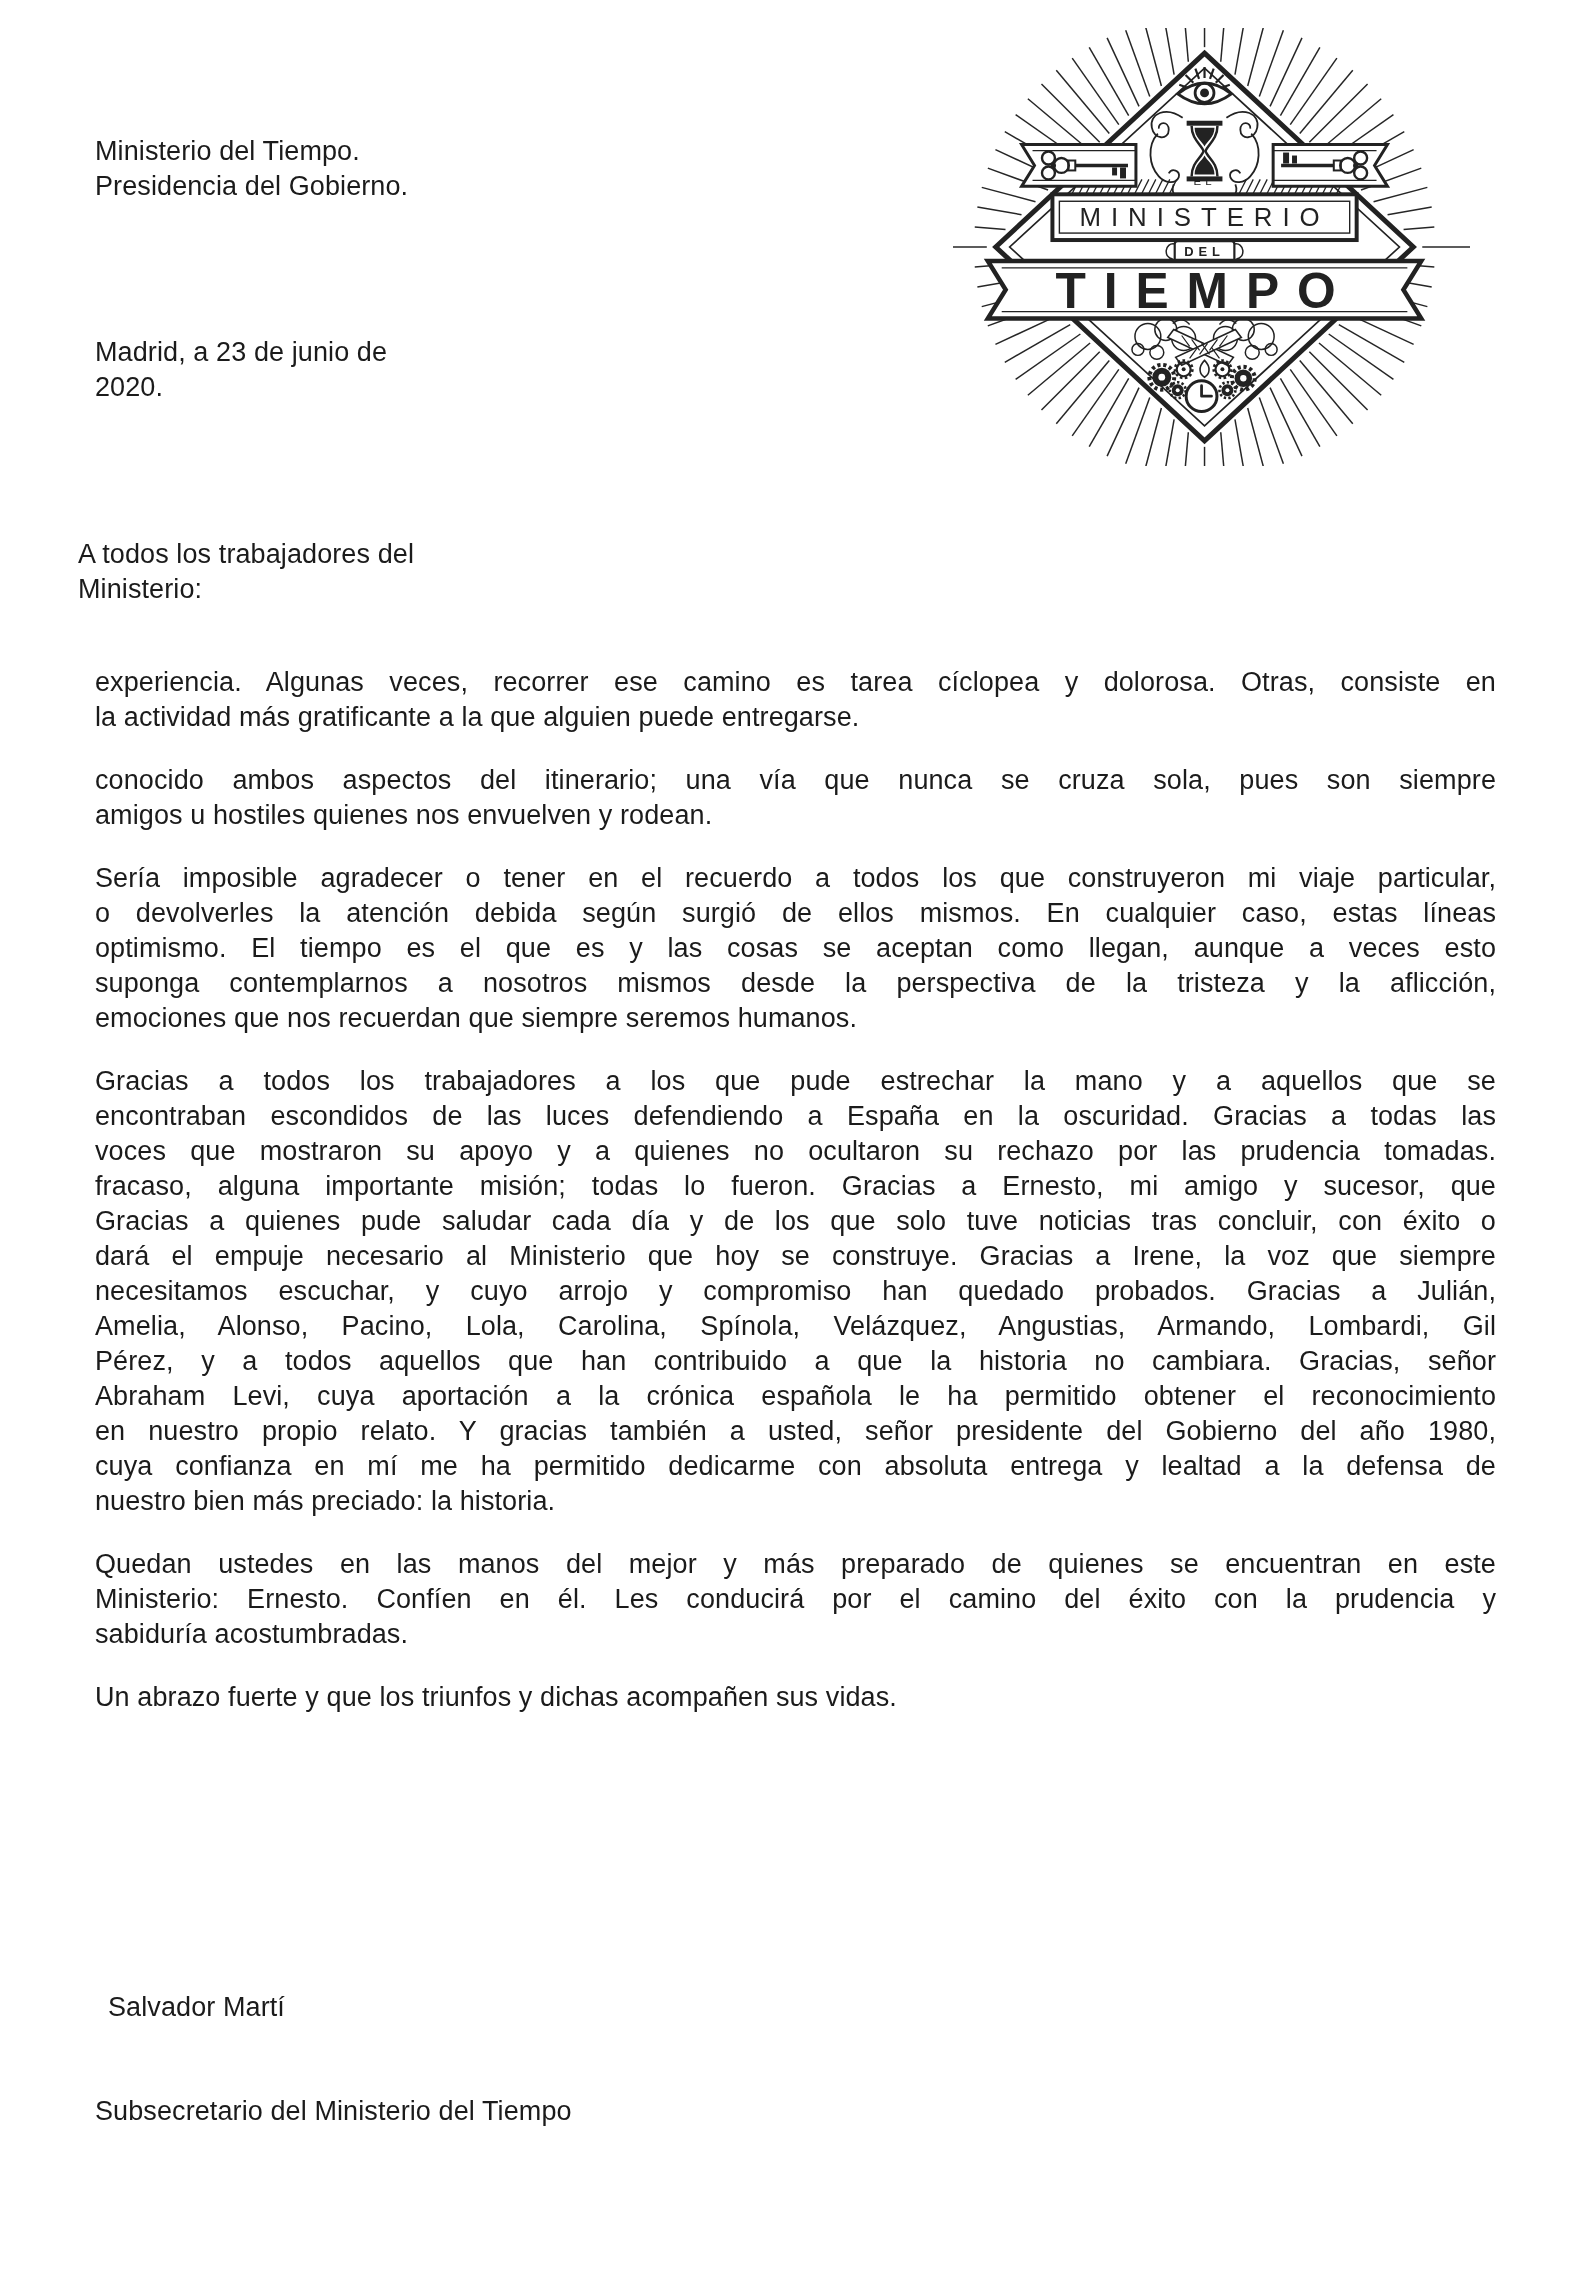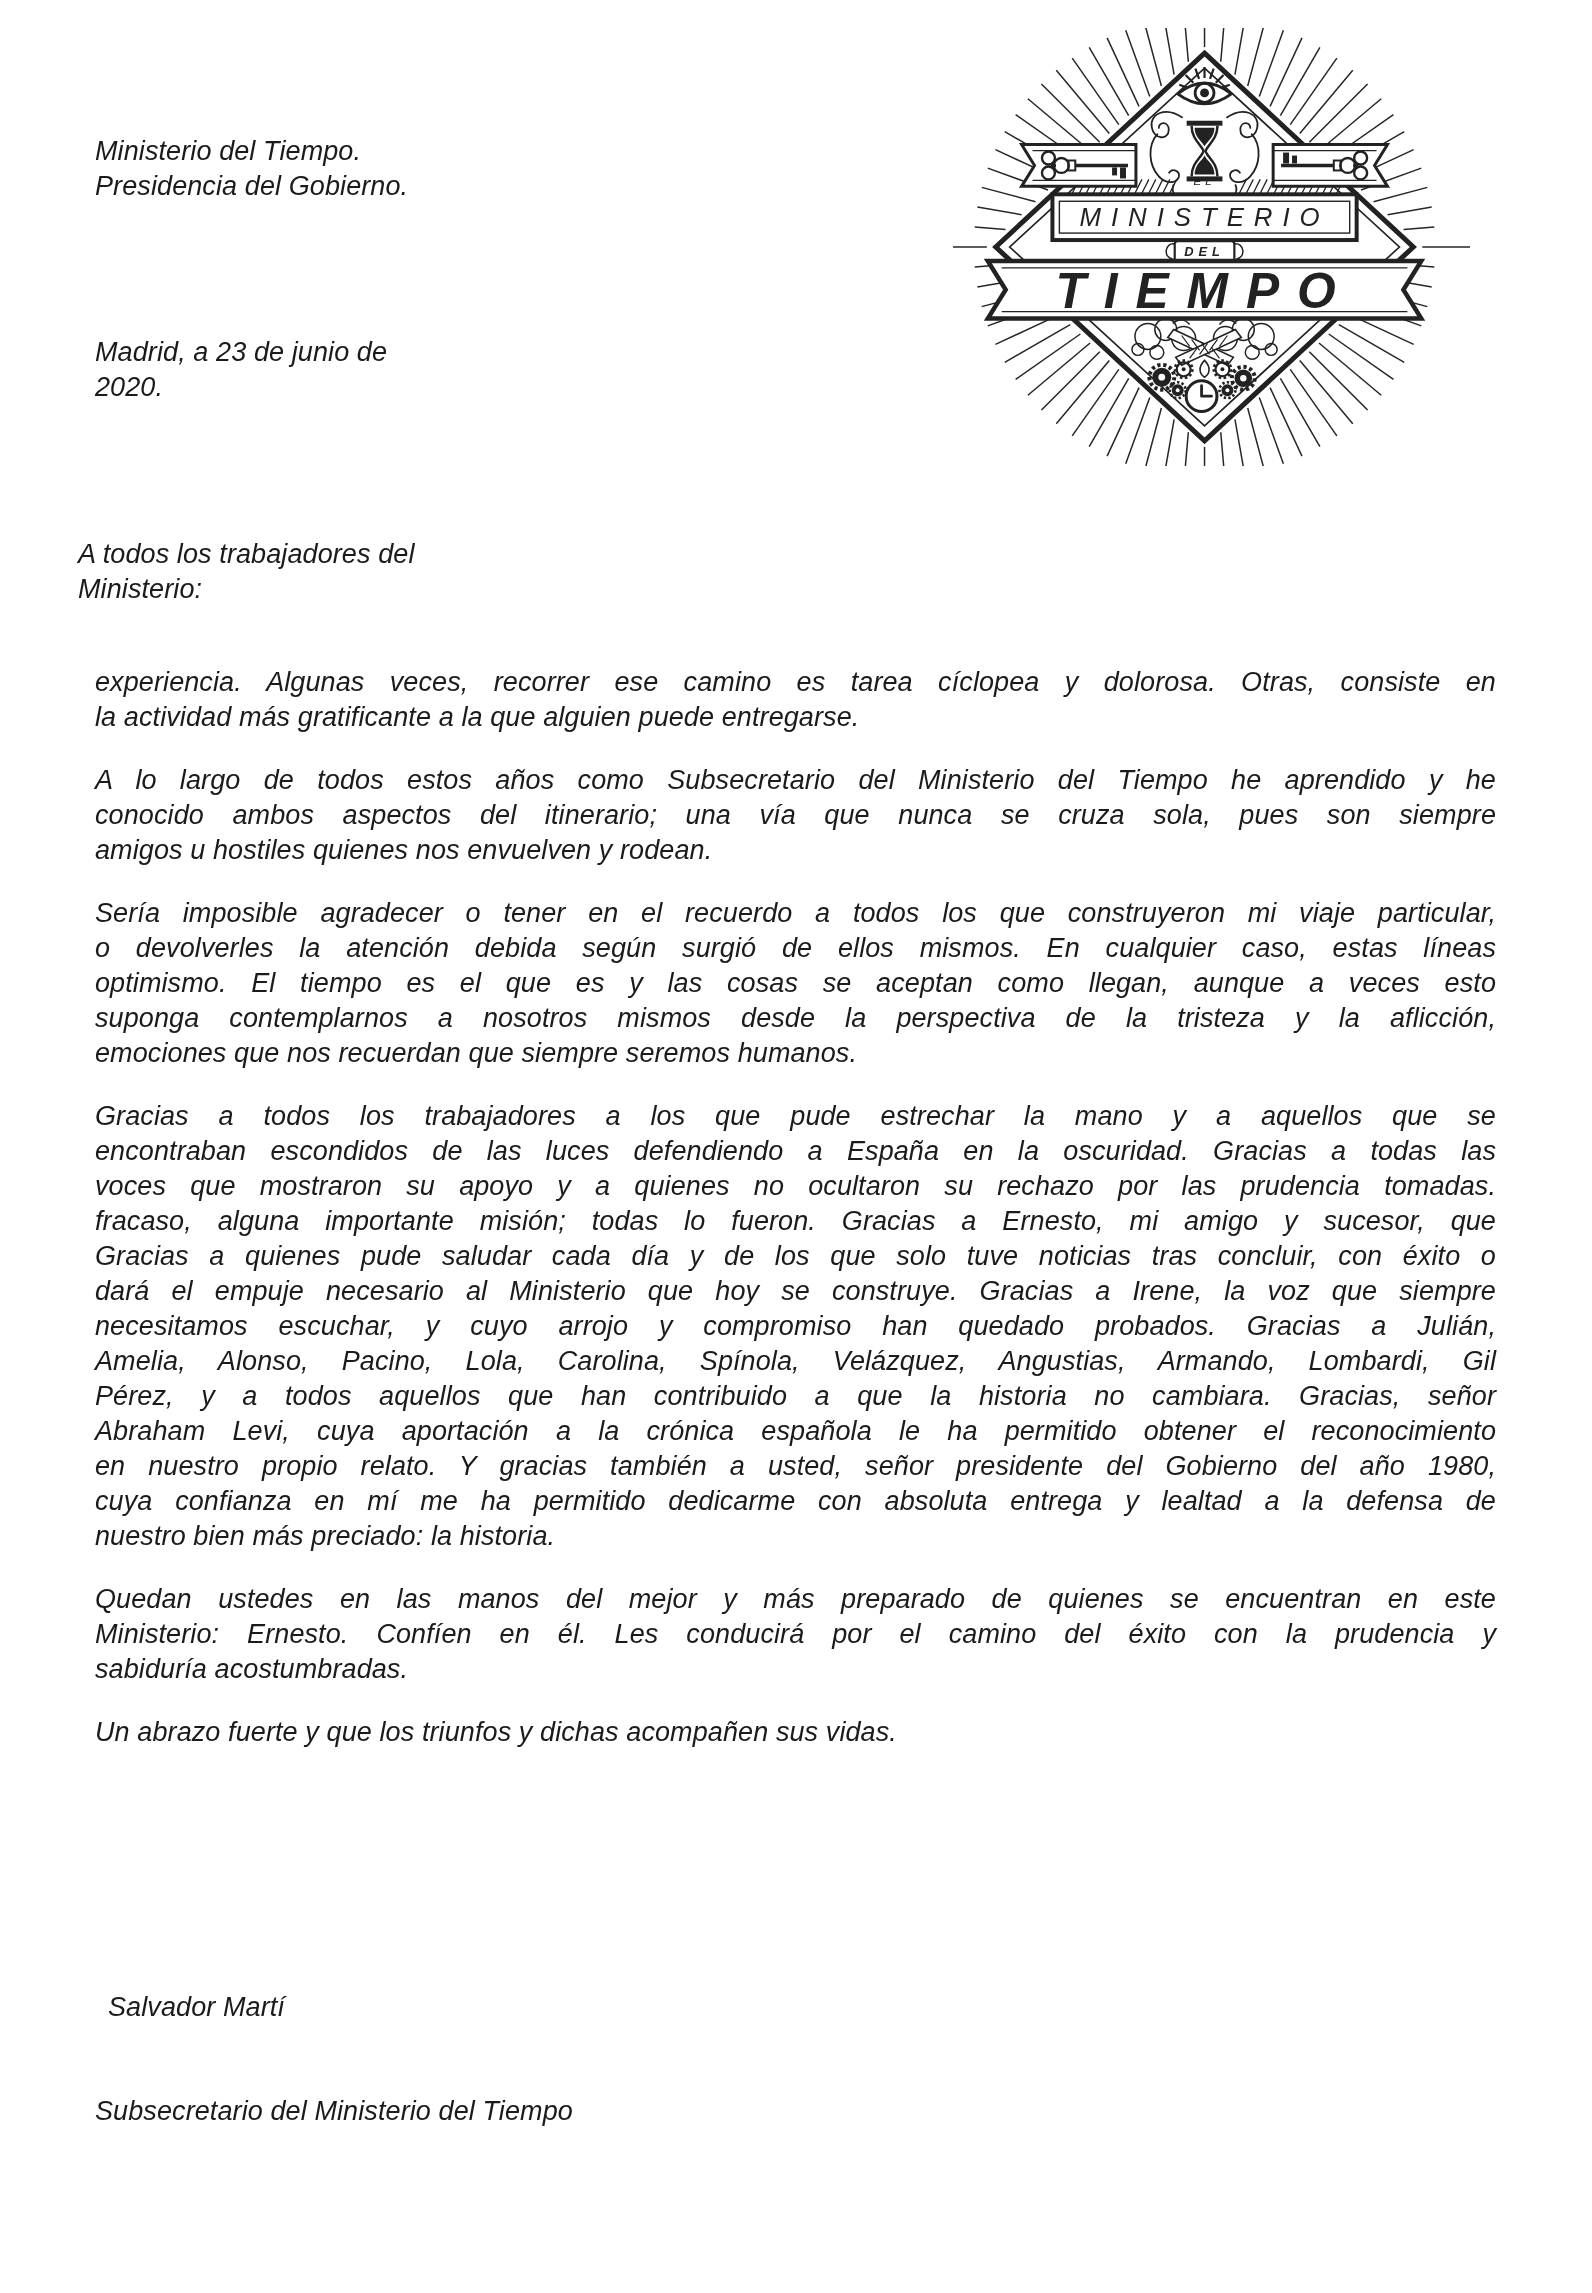--- a/index.html
+++ b/index.html
@@ -1,21 +1,20 @@
 <!DOCTYPE html>
 <html><head>
 <meta charset="utf-8">
 <style>
   * { margin:0; padding:0; box-sizing:border-box; }
   html,body { background:#ffffff; }
   .page {
     position:relative; width:1592px; height:2293px; background:#ffffff;
     font-family:"Liberation Sans","DejaVu Sans",sans-serif; color:#1b1b1b;
     overflow:hidden;
-    font-style:italic;
   }
   .abs { position:absolute; }
   .textblock { font-size:27px; line-height:35px; letter-spacing:0.1px; }
   .body-flow { position:absolute; left:95px; top:665px; width:1401px; }
   .para { margin-bottom:28px; font-size:27px; line-height:35px; letter-spacing:0.1px; }
   .tline { text-align:justify; text-align-last:justify; }
   .tline.tlast { text-align-last:left; }
   svg text { font-family:"Liberation Sans","DejaVu Sans",sans-serif; }
 </style>
 </head>
@@ -272,21 +271,20 @@
     <div>A todos los trabajadores del</div>
     <div>Ministerio:</div>
   </div>
 
   <div class="body-flow">
     <div class="para">
         <div class="tline">experiencia. Algunas veces, recorrer ese camino es tarea cíclopea y dolorosa. Otras, consiste en</div>
         <div class="tline tlast">la actividad más gratificante a la que alguien puede entregarse.</div>
       </div>
     <div class="para">
-        <div class="tline">A lo largo de todos estos años como Subsecretario del Ministerio del Tiempo he aprendido y he</div>
         <div class="tline">conocido ambos aspectos del itinerario; una vía que nunca se cruza sola, pues son siempre</div>
         <div class="tline tlast">amigos u hostiles quienes nos envuelven y rodean.</div>
       </div>
     <div class="para">
         <div class="tline">Sería imposible agradecer o tener en el recuerdo a todos los que construyeron mi viaje particular,</div>
         <div class="tline">o devolverles la atención debida según surgió de ellos mismos. En cualquier caso, estas líneas</div>
         <div class="tline">optimismo. El tiempo es el que es y las cosas se aceptan como llegan, aunque a veces esto</div>
         <div class="tline">suponga contemplarnos a nosotros mismos desde la perspectiva de la tristeza y la aflicción,</div>
         <div class="tline tlast">emociones que nos recuerdan que siempre seremos humanos.</div>
       </div>

